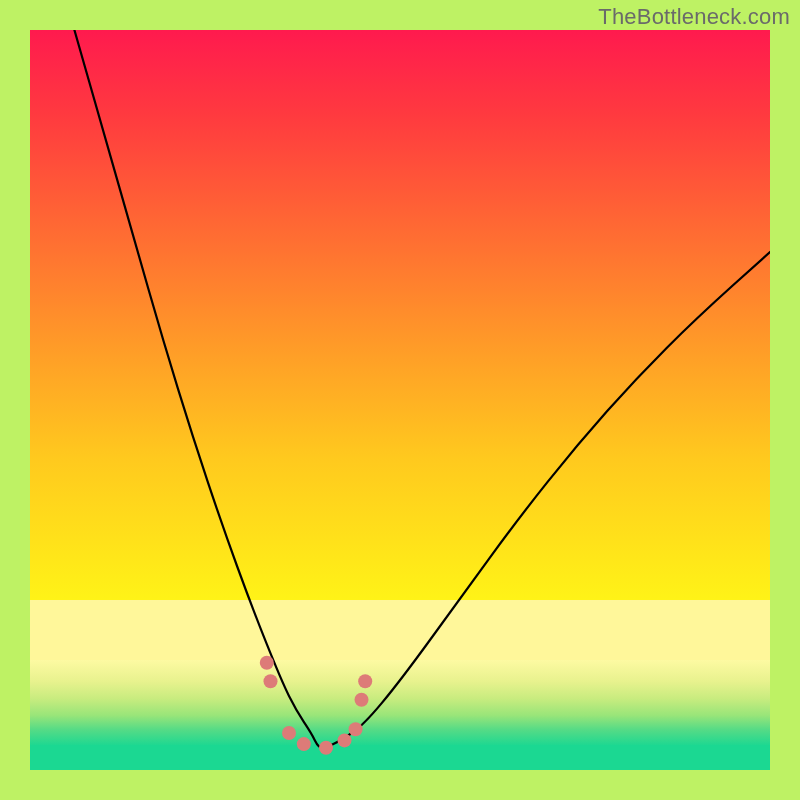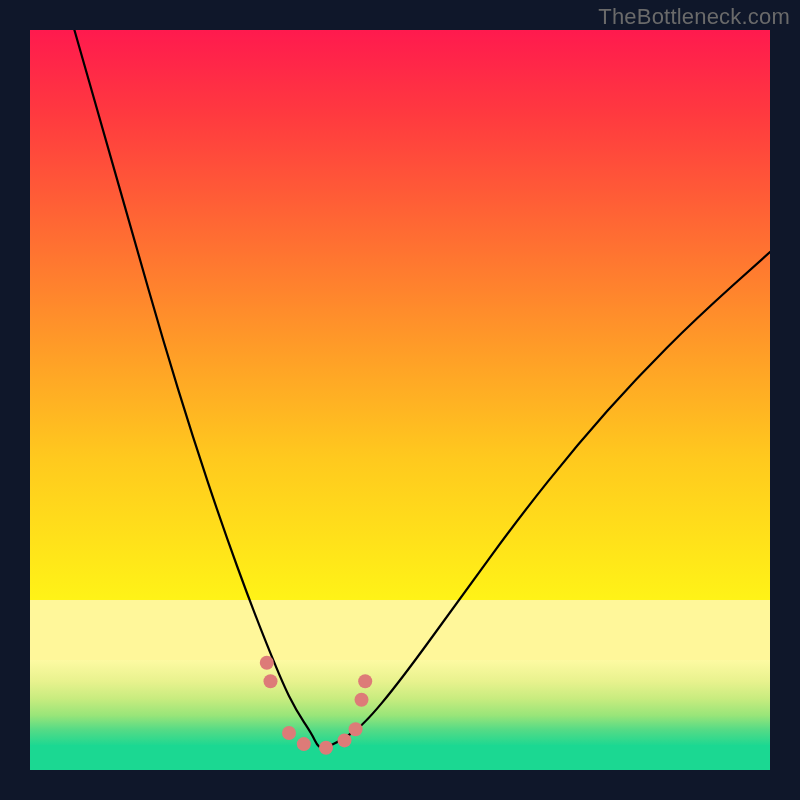--- a/index.html
+++ b/index.html
@@ -10,21 +10,21 @@
     background: #000;
     overflow: hidden;
     font-family: Arial, Helvetica, sans-serif;
   }
   .frame {
     position: absolute;
     top: 0;
     left: 0;
     width: 800px;
     height: 800px;
-    background: #0f172a;
+    background: #bef264;
   }
   .plot-area {
     position: absolute;
     top: 30px;
     left: 30px;
     width: 740px;
     height: 740px;
     overflow: hidden;
   }
   .gradient-red-yellow {

